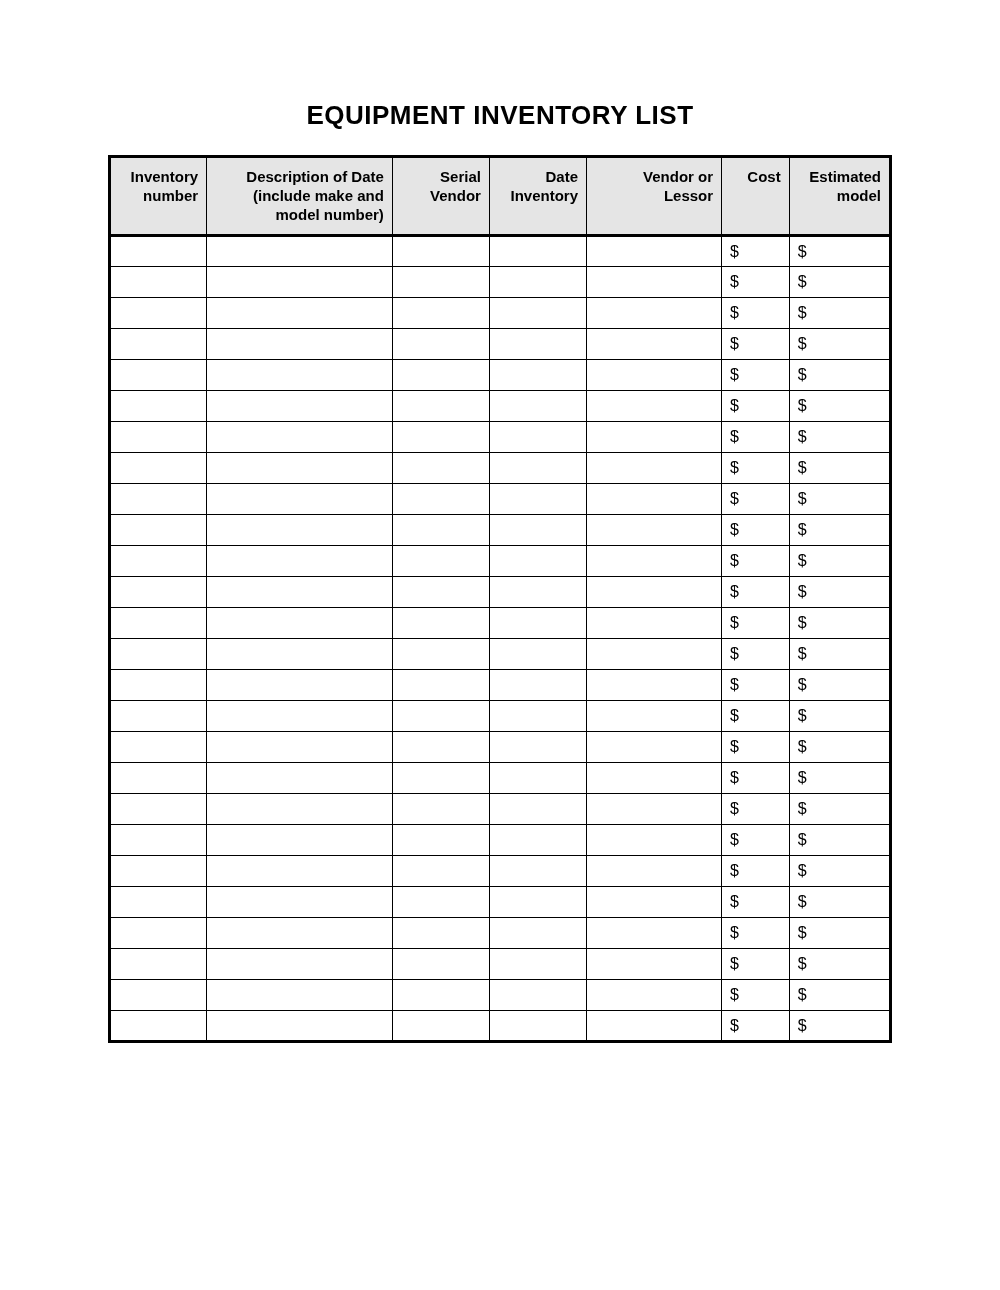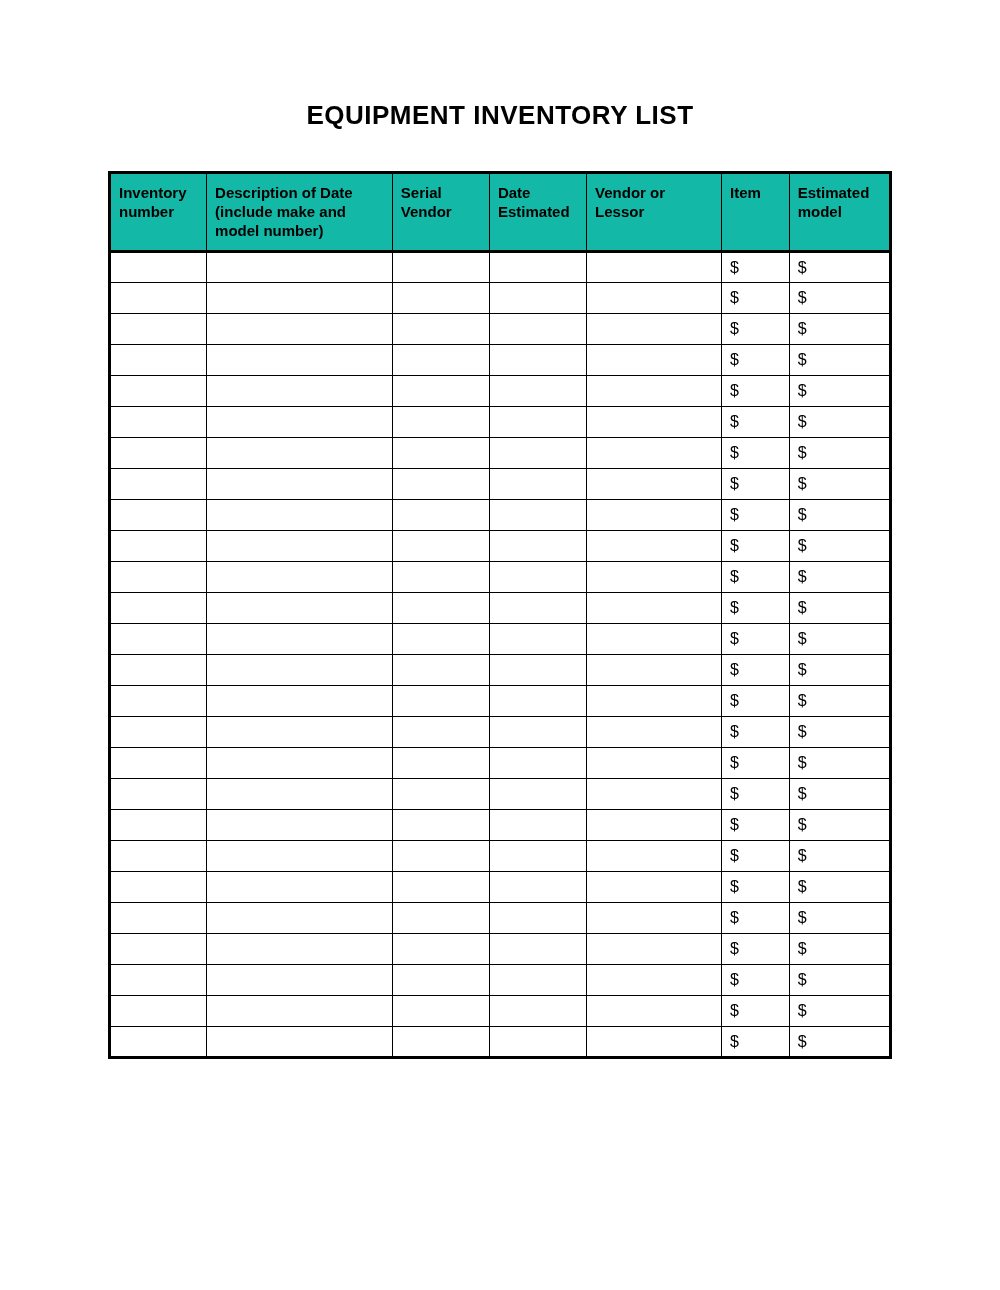--- a/index.html
+++ b/index.html
@@ -11,32 +11,32 @@
     width: 1000px;
   }
   .page {
     padding: 100px 108px 60px 108px;
   }
   .title {
     text-align: center;
     font-size: 26px;
     font-weight: bold;
     letter-spacing: 0.5px;
-    margin-bottom: 40px;
+    margin-bottom: 24px;
   }
   table.inv {
     width: 100%;
     border-collapse: collapse;
     border: 3px solid #000;
   }
   table.inv th {
-    background: #14b8a6;
+    background: #e5e5e5;
     font-weight: bold;
     font-size: 15px;
-    text-align: left;
+    text-align: right;
     vertical-align: top;
     padding: 10px 8px 10px 8px;
     border-right: 1px solid #000;
     border-bottom: 3px solid #000;
     line-height: 1.25;
   }
   table.inv th:last-child { border-right: none; }
   table.inv td {
     border-right: 1px solid #000;
     border-bottom: 1px solid #000;
@@ -70,23 +70,23 @@
         <col class="c4">
         <col class="c5">
         <col class="c6">
         <col class="c7">
     </colgroup>
     <thead>
       <tr>
         <th>Inventory number</th>
         <th>Description of Date (include make and model number)</th>
         <th>Serial Vendor</th>
-        <th>Date Estimated</th>
+        <th>Date Inventory</th>
         <th>Vendor or Lessor</th>
-        <th>Item</th>
+        <th>Cost</th>
         <th>Estimated model</th>
       </tr>
     </thead>
     <tbody id="inv-body">
     <tr>
           <td></td>
           <td></td>
           <td></td>
           <td></td>
           <td></td>

